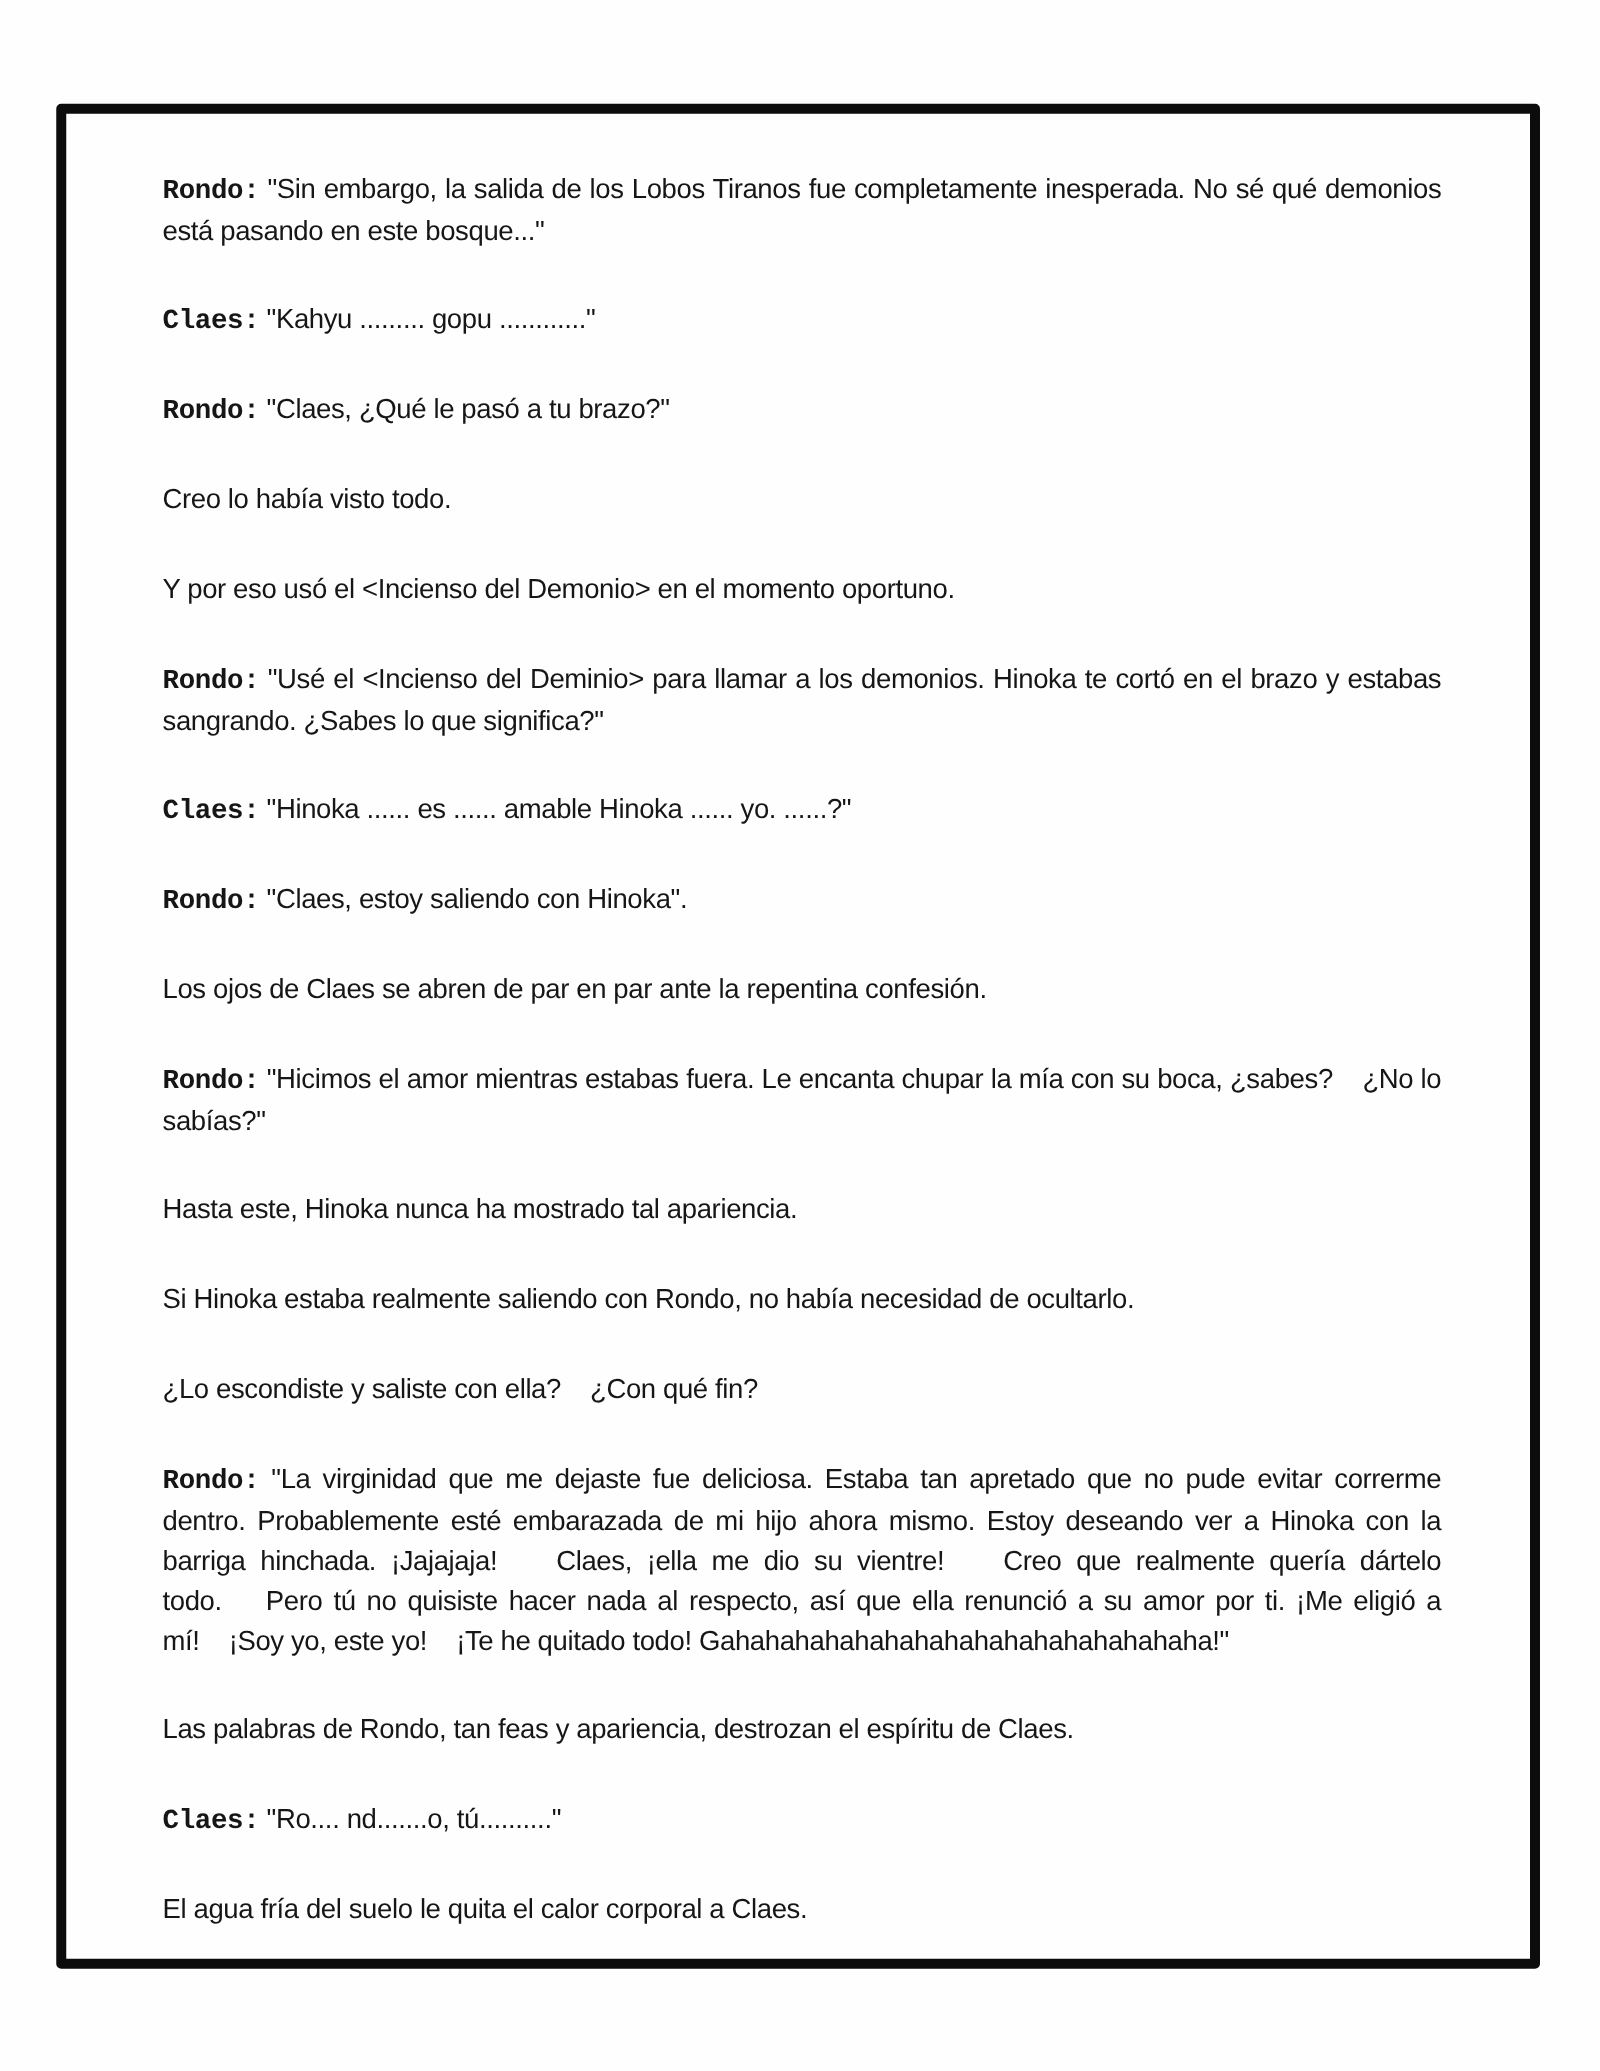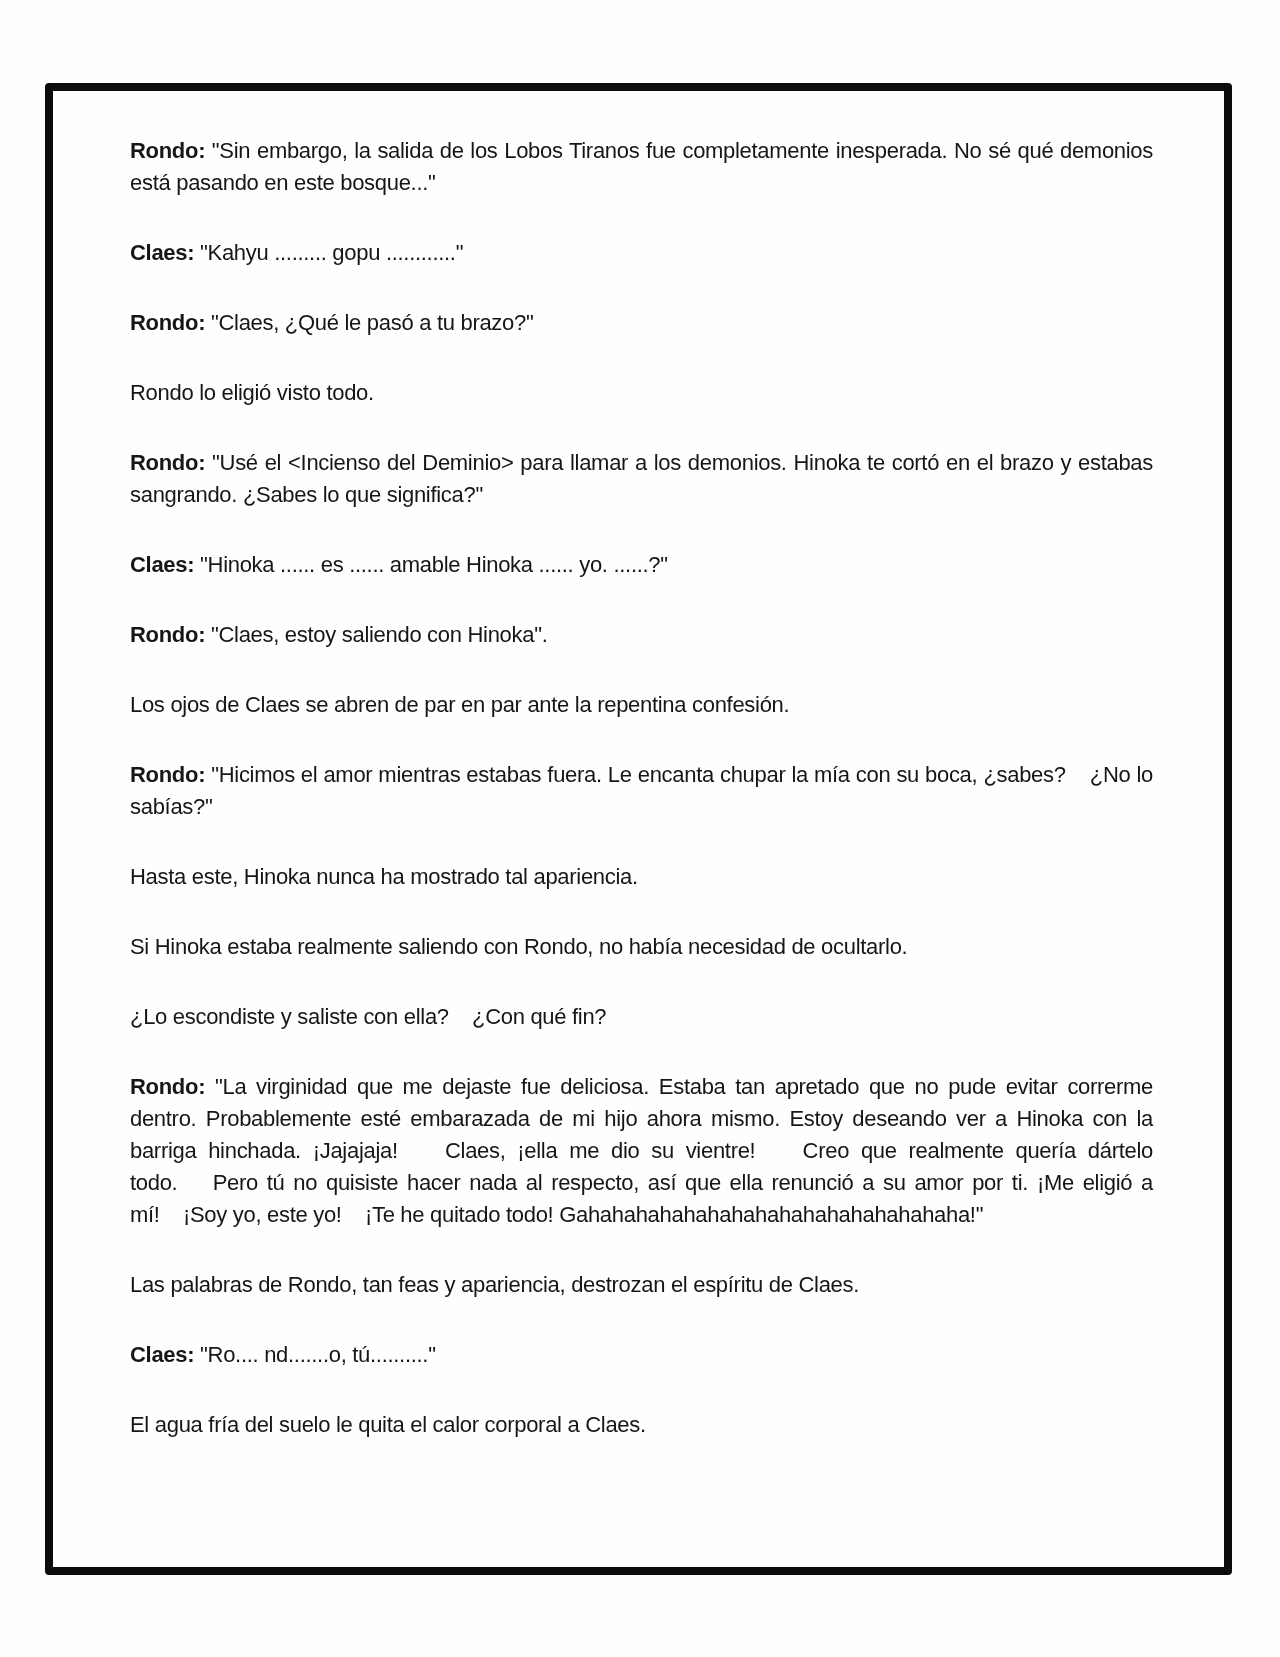--- a/index.html
+++ b/index.html
@@ -31,36 +31,37 @@
   }
   .para {
     margin: 0 0 38px 0;
     font-size: 22px;
     line-height: 32px;
     letter-spacing: -0.3px;
     color: #161616;
     text-align: justify;
   }
   .para:last-child { margin-bottom: 0; }
-  .speaker { font-weight: 700; }
+  .speaker { font-weight: 700; font-family: Liberation Mono, monospace; }
 </style>
 </head>
 <body>
 
 <div class="page">
   <div class="frame">
 
     <p class="para"><b class="speaker">Rondo:</b> <span>"Sin embargo, la salida de los Lobos Tiranos fue completamente inesperada. No sé qué demonios está pasando en este bosque..."</span></p>
 
     <p class="para"><b class="speaker">Claes:</b> <span>"Kahyu ......... gopu ............"</span></p>
 
     <p class="para"><b class="speaker">Rondo:</b> <span>"Claes, ¿Qué le pasó a tu brazo?"</span></p>
 
-    <p class="para"><b class="speaker"></b> <span>Rondo lo eligió visto todo.</span></p>
+    <p class="para"><b class="speaker"></b> <span>Creo lo había visto todo.</span></p>
 
+    <p class="para"><b class="speaker"></b> <span>Y por eso usó el &lt;Incienso del Demonio&gt; en el momento oportuno.</span></p>
 
     <p class="para"><b class="speaker">Rondo:</b> <span>"Usé el &lt;Incienso del Deminio&gt; para llamar a los demonios. Hinoka te cortó en el brazo y estabas sangrando. ¿Sabes lo que significa?"</span></p>
 
     <p class="para"><b class="speaker">Claes:</b> <span>"Hinoka ...... es ...... amable Hinoka ...... yo. ......?"</span></p>
 
     <p class="para"><b class="speaker">Rondo:</b> <span>"Claes, estoy saliendo con Hinoka".</span></p>
 
     <p class="para"><b class="speaker"></b> <span>Los ojos de Claes se abren de par en par ante la repentina confesión.</span></p>
 
     <p class="para"><b class="speaker">Rondo:</b> <span>"Hicimos el amor mientras estabas fuera. Le encanta chupar la mía con su boca, ¿sabes?&nbsp;&nbsp;&nbsp;&nbsp;¿No lo sabías?"</span></p>

